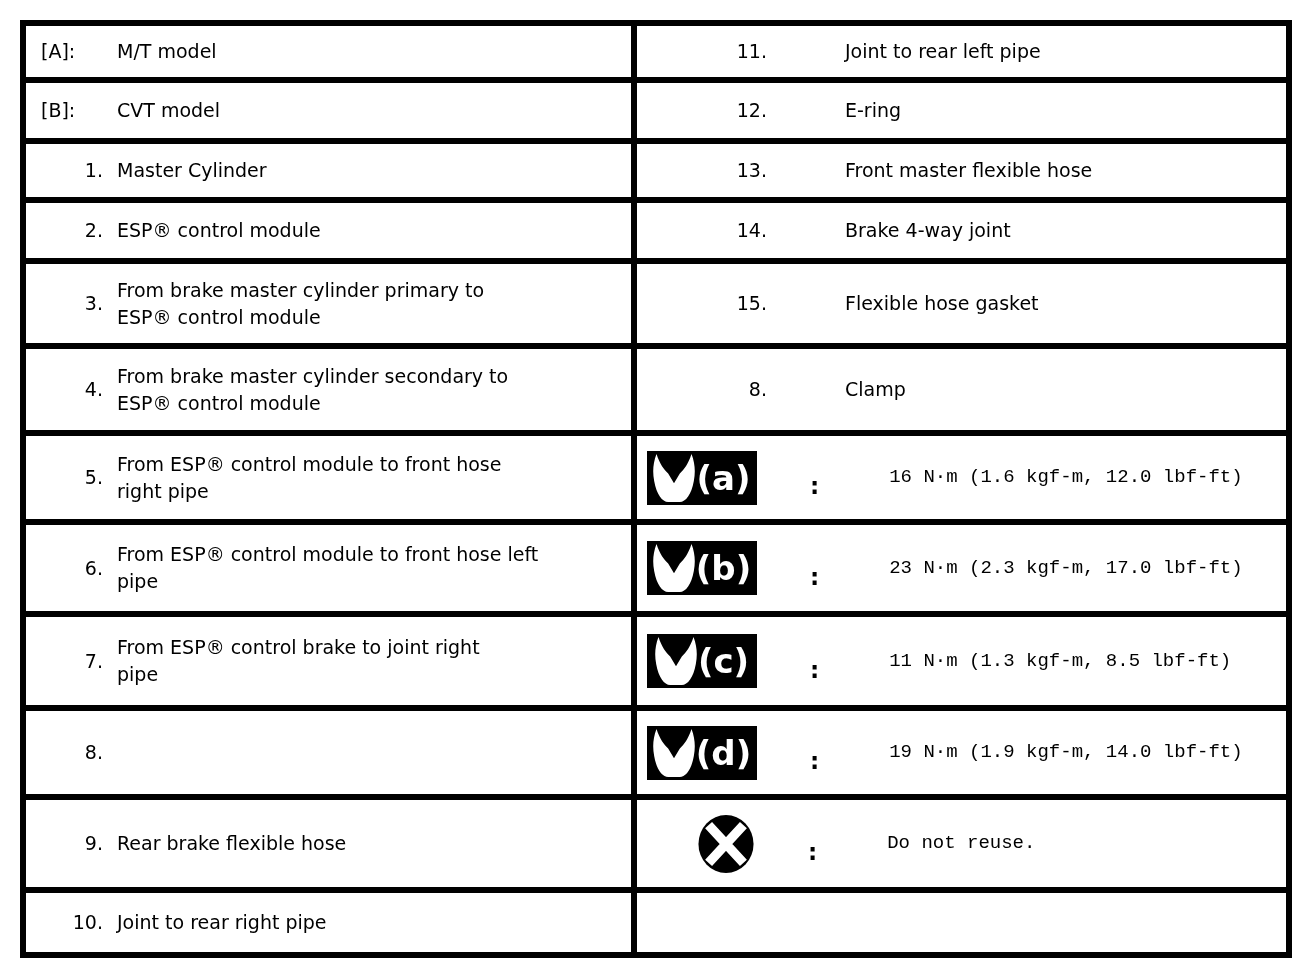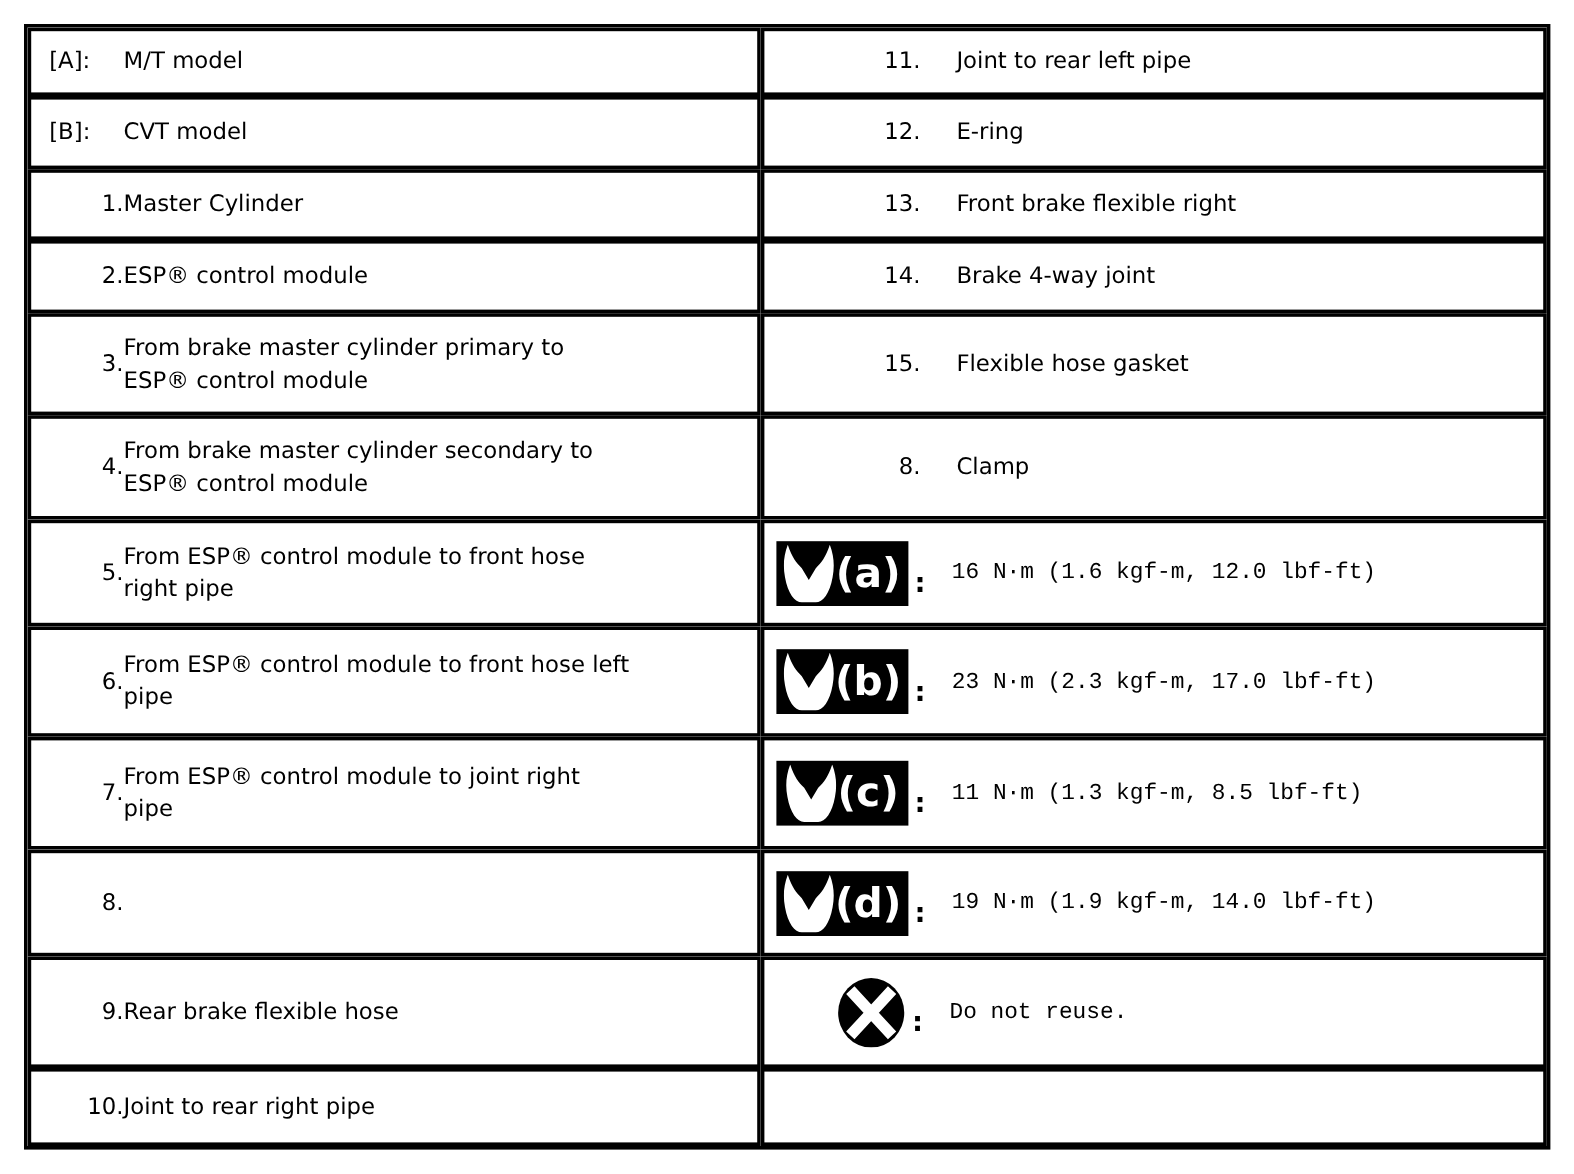--- a/index.html
+++ b/index.html
@@ -31,30 +31,31 @@
   .cell {
     border: 3px solid #000;
     display: flex;
     align-items: center;
     font-size: 19px;
     line-height: 27px;
     overflow: hidden;
     background: #fff;
   }
   .lcell { padding-left: 15px; }
-  .rcell { padding-left: 15px; }
+  .rcell { padding-left: 15px; gap: 48px; }
   .num {
     flex: none;
     width: 62px;
     text-align: right;
     white-space: nowrap;
   }
   .num.left-key { text-align: left; }
   .rcell .num { width: 115px; }
   .txt {
+    margin-left: 14px;
     white-space: pre-line;
   }
   .rcell .txt { margin-left: 30px; }
   
   .sym-row { padding-left: 10px; }
   .tq-icon {
     flex: none;
     width: 110px;
     height: 54px;
     background: #000;
@@ -128,21 +129,21 @@
     <span class="txt">From ESP® control module to front hose
 right pipe</span>
   </div>
   <div class="cell lcell">
     <span class="num">6.</span>
     <span class="txt">From ESP® control module to front hose left
 pipe</span>
   </div>
   <div class="cell lcell">
     <span class="num">7.</span>
-    <span class="txt">From ESP® control module to joint right
+    <span class="txt">From ESP® control brake to joint right
 pipe</span>
   </div>
   <div class="cell lcell">
     <span class="num">8.</span>
   </div>
   <div class="cell lcell">
     <span class="num">9.</span>
     <span class="txt">Rear brake flexible hose</span>
   </div>
   <div class="cell lcell">
@@ -153,21 +154,21 @@
   <div class="cell rcell">
     <span class="num">11.</span>
     <span class="txt">Joint to rear left pipe</span>
   </div>
   <div class="cell rcell">
     <span class="num">12.</span>
     <span class="txt">E-ring</span>
   </div>
   <div class="cell rcell">
     <span class="num">13.</span>
-    <span class="txt">Front brake flexible right</span>
+    <span class="txt">Front master flexible hose</span>
   </div>
   <div class="cell rcell">
     <span class="num">14.</span>
     <span class="txt">Brake 4-way joint</span>
   </div>
   <div class="cell rcell">
     <span class="num">15.</span>
     <span class="txt">Flexible hose gasket</span>
   </div>
   <div class="cell rcell">

